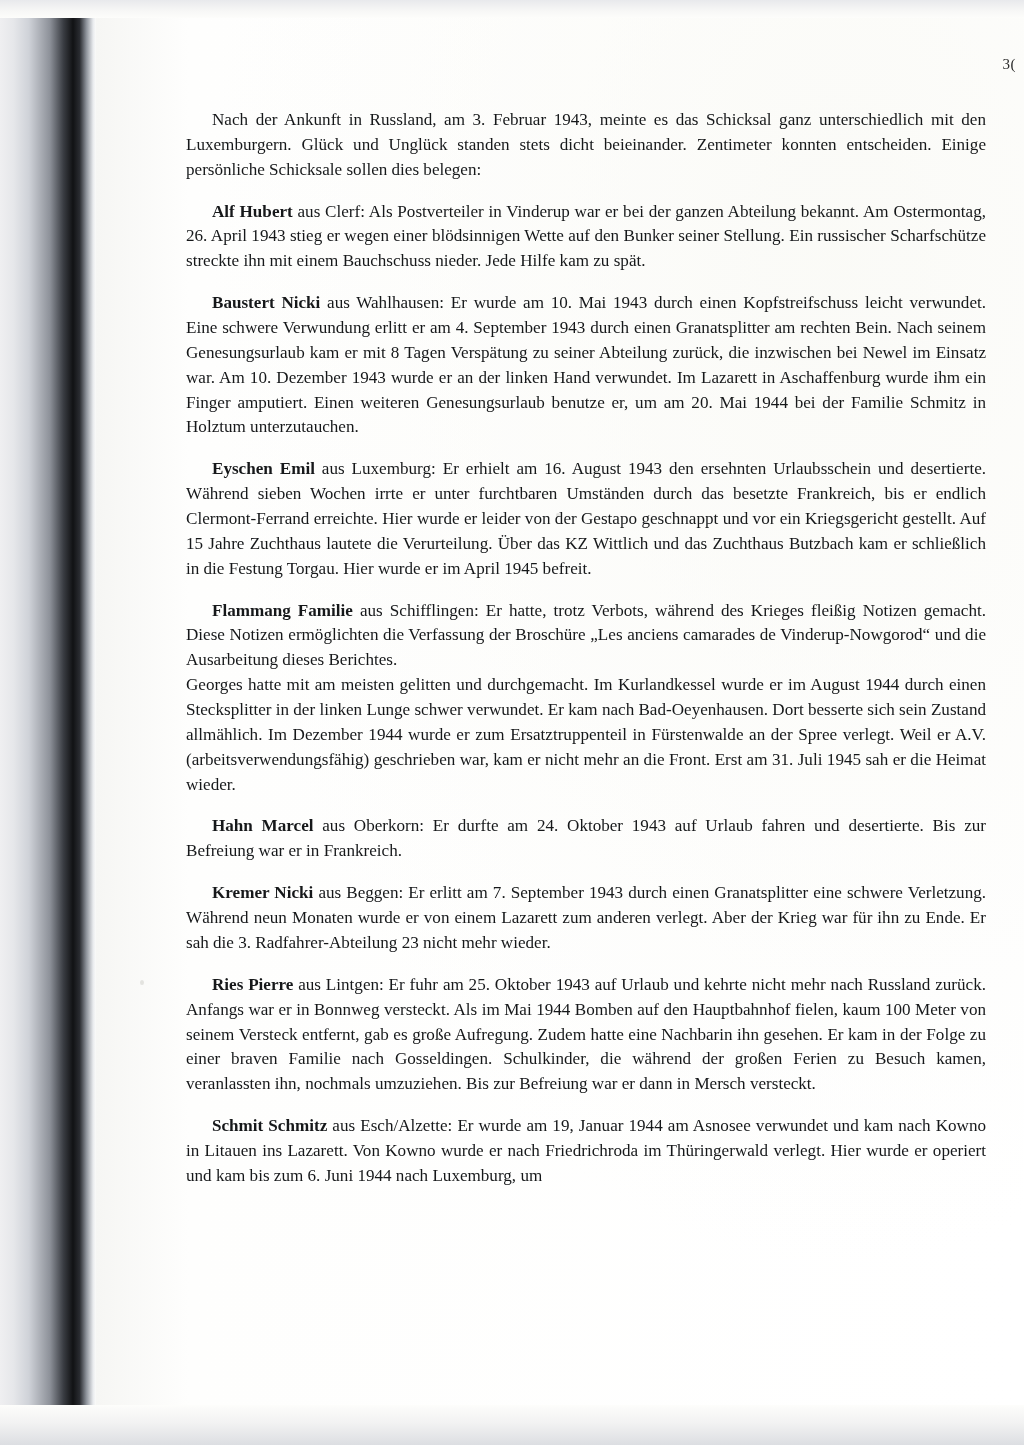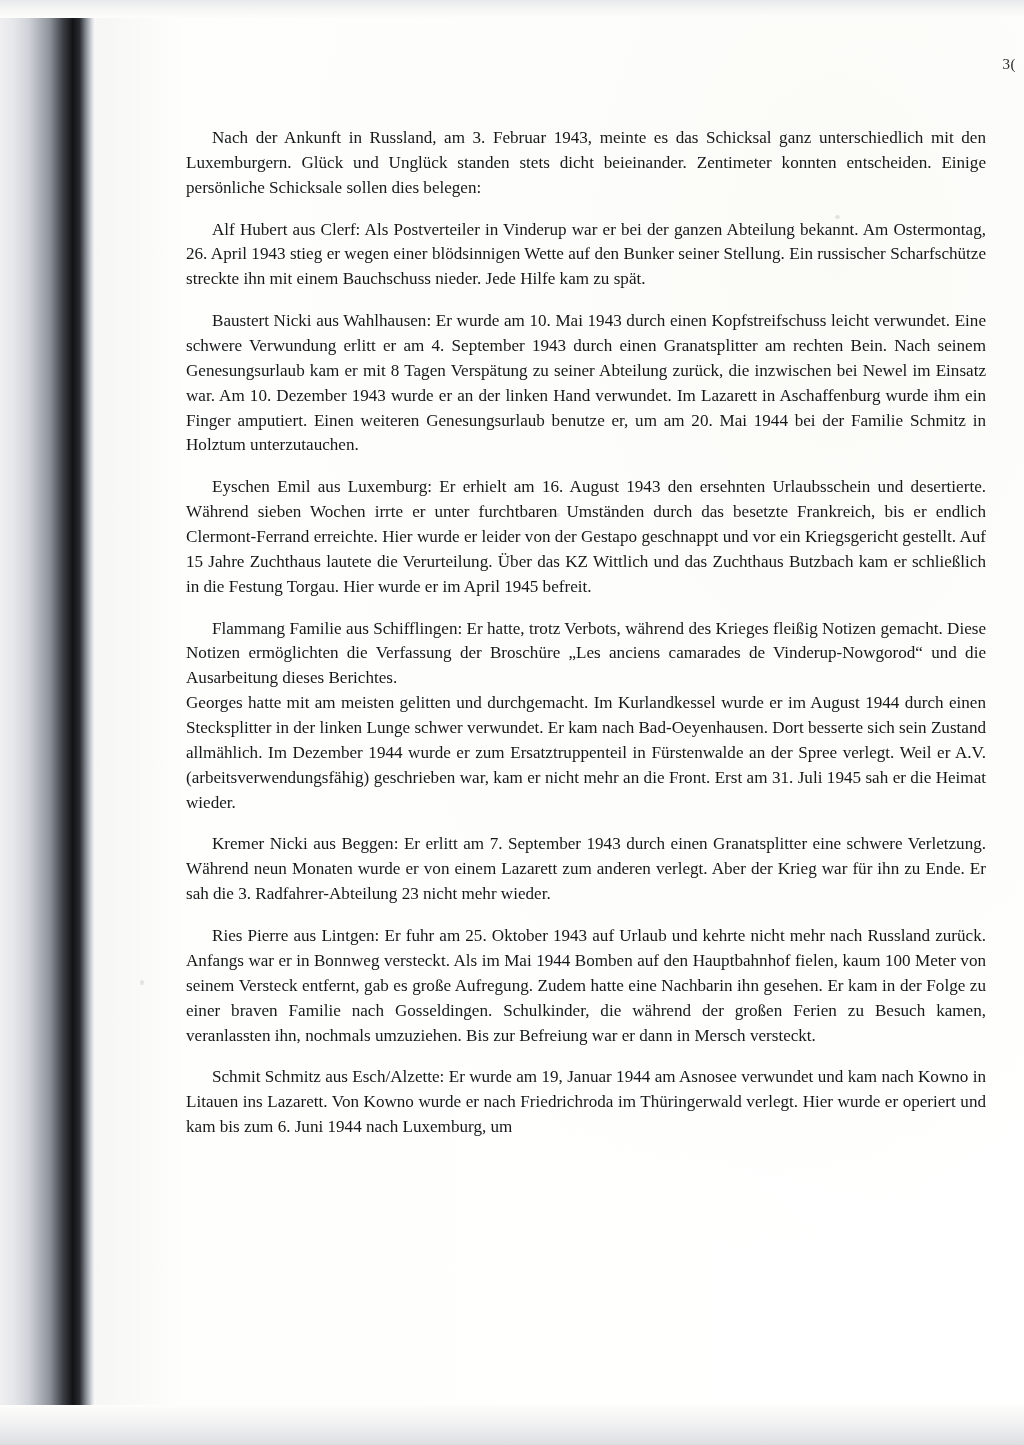--- a/index.html
+++ b/index.html
@@ -67,21 +67,21 @@
     background:
       radial-gradient(ellipse at 80% 18%, rgba(250,250,246,0.9) 0%, rgba(253,253,251,0) 60%),
       linear-gradient(to right, rgba(246,246,244,1) 0%, rgba(254,254,253,1) 10%, rgba(255,255,255,1) 100%);
     pointer-events: none;
   }
 
   
   .content {
     position: absolute;
     left: 186px;
-    top: 126px;
+    top: 108px;
     width: 800px;
   }
 
   .folio {
     position: absolute;
     right: 8px;
     top: 56px;
     font-size: 15px;
     color: #2b2b2b;
     letter-spacing: 0.5px;
@@ -96,21 +96,21 @@
     text-justify: inter-word;
     hyphens: none;
   }
   p.para.indent {
     text-indent: 26px;
   }
   p.para.tight {
     margin-bottom: 0;
   }
   .name {
-    font-weight: normal;
+    font-weight: bold;
   }
   .last {
     margin-bottom: 0;
   }
 
   
   .speck {
     position: absolute;
     background: #cfcfcb;
     border-radius: 50%;
@@ -152,20 +152,23 @@
     </p>
 
     <p class="para indent tight">
       <span class="name">Flammang Familie</span><span> aus Schifflingen: Er hatte, trotz Verbots, während des Krieges fleißig Notizen gemacht. Diese Notizen ermöglichten die Verfassung der Broschüre „Les anciens camarades de Vinderup-Nowgorod“ und die Ausarbeitung dieses Berichtes.</span>
     </p>
 
     <p class="para">
       <span>Georges hatte mit am meisten gelitten und durchgemacht. Im Kurlandkessel wurde er im August 1944 durch einen Stecksplitter in der linken Lunge schwer verwundet. Er kam nach Bad-Oeyenhausen. Dort besserte sich sein Zustand allmählich. Im Dezember 1944 wurde er zum Ersatztruppenteil in Fürstenwalde an der Spree verlegt. Weil er A.V. (arbeitsverwendungsfähig) geschrieben war, kam er nicht mehr an die Front. Erst am 31. Juli 1945 sah er die Heimat wieder.</span>
     </p>
 
+    <p class="para indent">
+      <span class="name">Hahn Marcel</span><span> aus Oberkorn: Er durfte am 24. Oktober 1943 auf Urlaub fahren und desertierte. Bis zur Befreiung war er in Frankreich.</span>
+    </p>
 
     <p class="para indent">
       <span class="name">Kremer Nicki</span><span> aus Beggen: Er erlitt am 7. September 1943 durch einen Granatsplitter eine schwere Verletzung. Während neun Monaten wurde er von einem Lazarett zum anderen verlegt. Aber der Krieg war für ihn zu Ende. Er sah die 3. Radfahrer-Abteilung 23 nicht mehr wieder.</span>
     </p>
 
     <p class="para indent">
       <span class="name">Ries Pierre</span><span> aus Lintgen: Er fuhr am 25. Oktober 1943 auf Urlaub und kehrte nicht mehr nach Russland zurück. Anfangs war er in Bonnweg versteckt. Als im Mai 1944 Bomben auf den Hauptbahnhof fielen, kaum 100 Meter von seinem Versteck entfernt, gab es große Aufregung. Zudem hatte eine Nachbarin ihn gesehen. Er kam in der Folge zu einer braven Familie nach Gosseldingen. Schulkinder, die während der großen Ferien zu Besuch kamen, veranlassten ihn, nochmals umzuziehen. Bis zur Befreiung war er dann in Mersch versteckt.</span>
     </p>
 
     <p class="para indent last">

